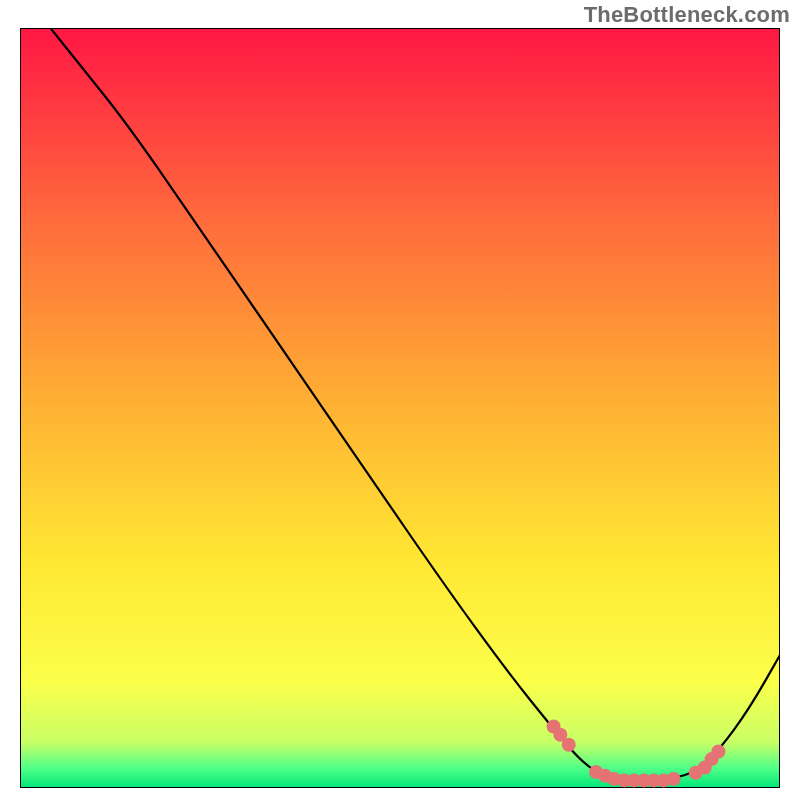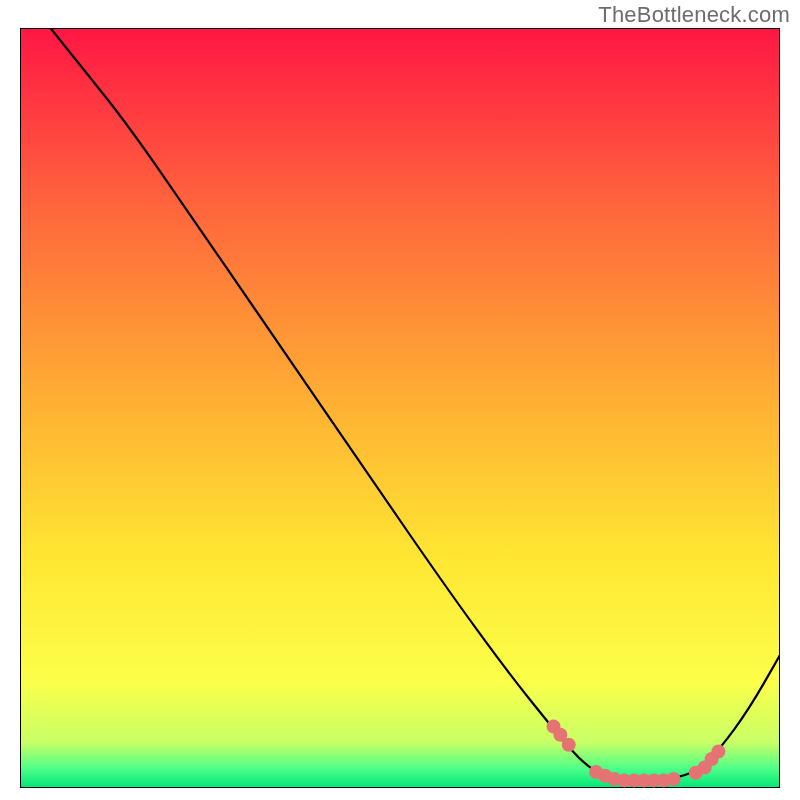--- a/index.html
+++ b/index.html
@@ -14,21 +14,21 @@
     position: relative;
     width: 800px;
     height: 800px;
   }
   .watermark {
     position: absolute;
     top: 2px;
     right: 10px;
     color: #6c6c6c;
     font-size: 22px;
-    font-weight: 400;
+    font-weight: 700;
     letter-spacing: 0.2px;
     z-index: 10;
   }
   svg.chart {
     position: absolute;
     left: 20px;
     top: 28px;
     width: 760px;
     height: 760px;
     display: block;

